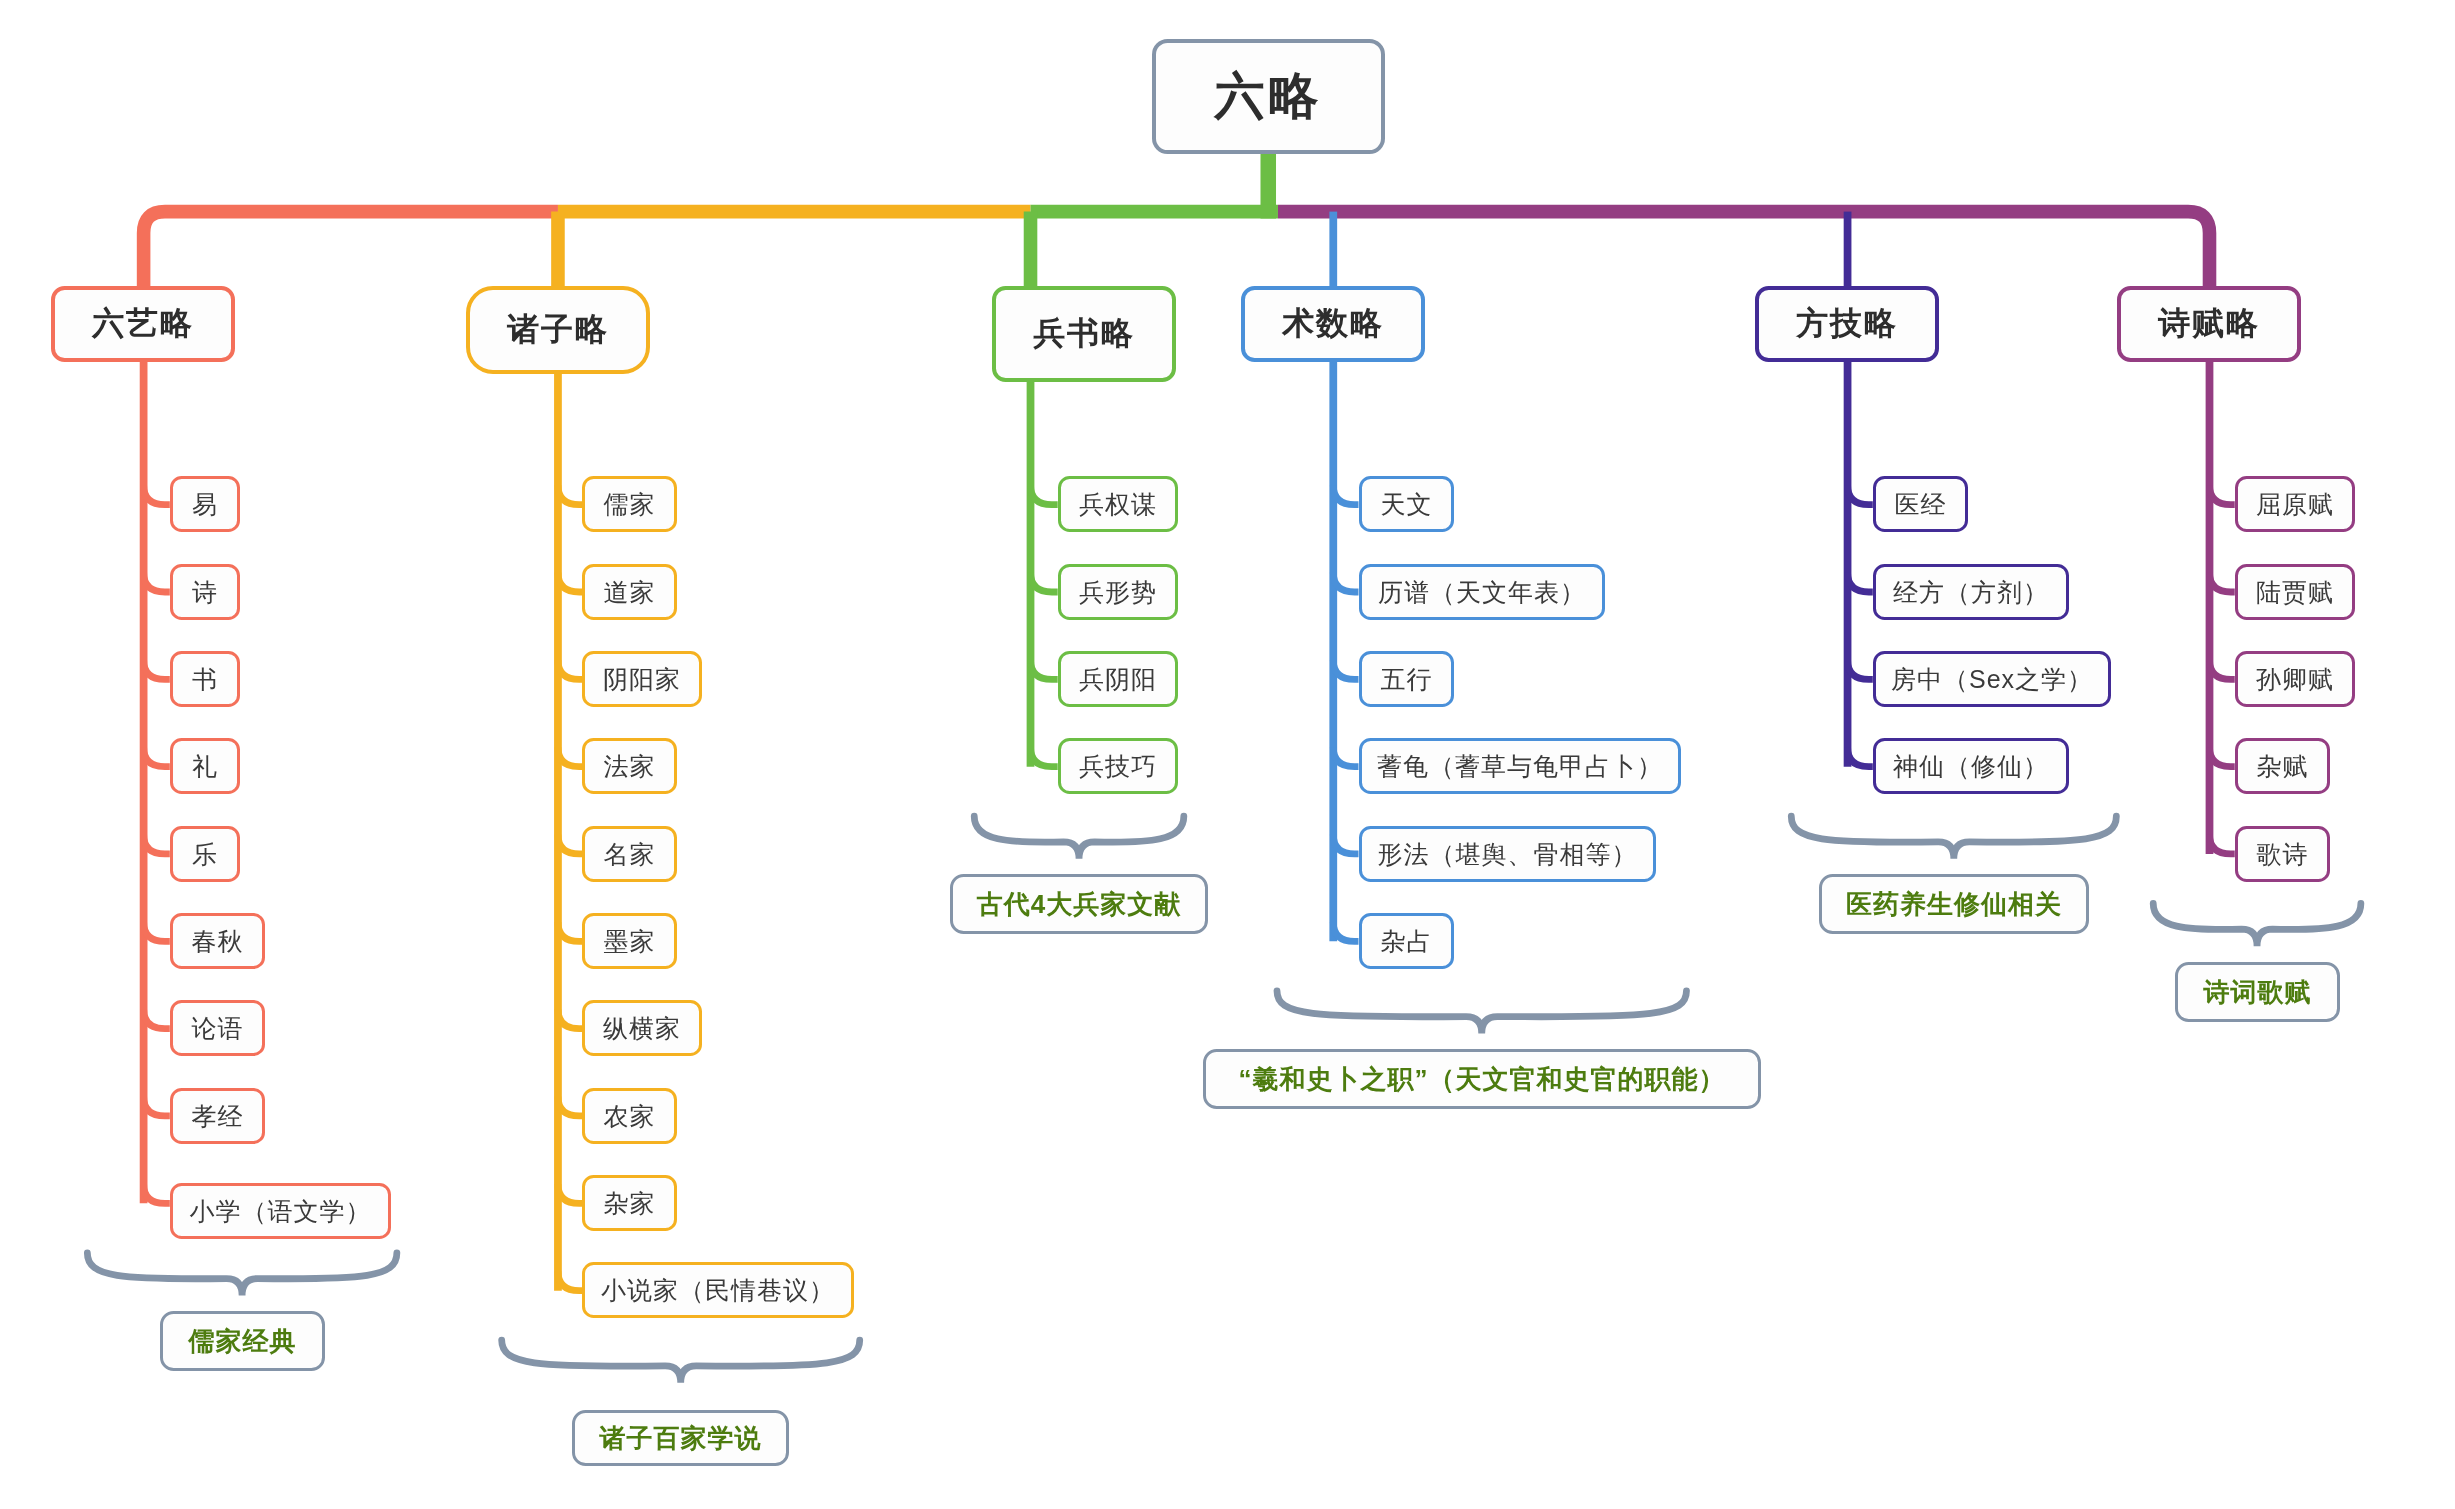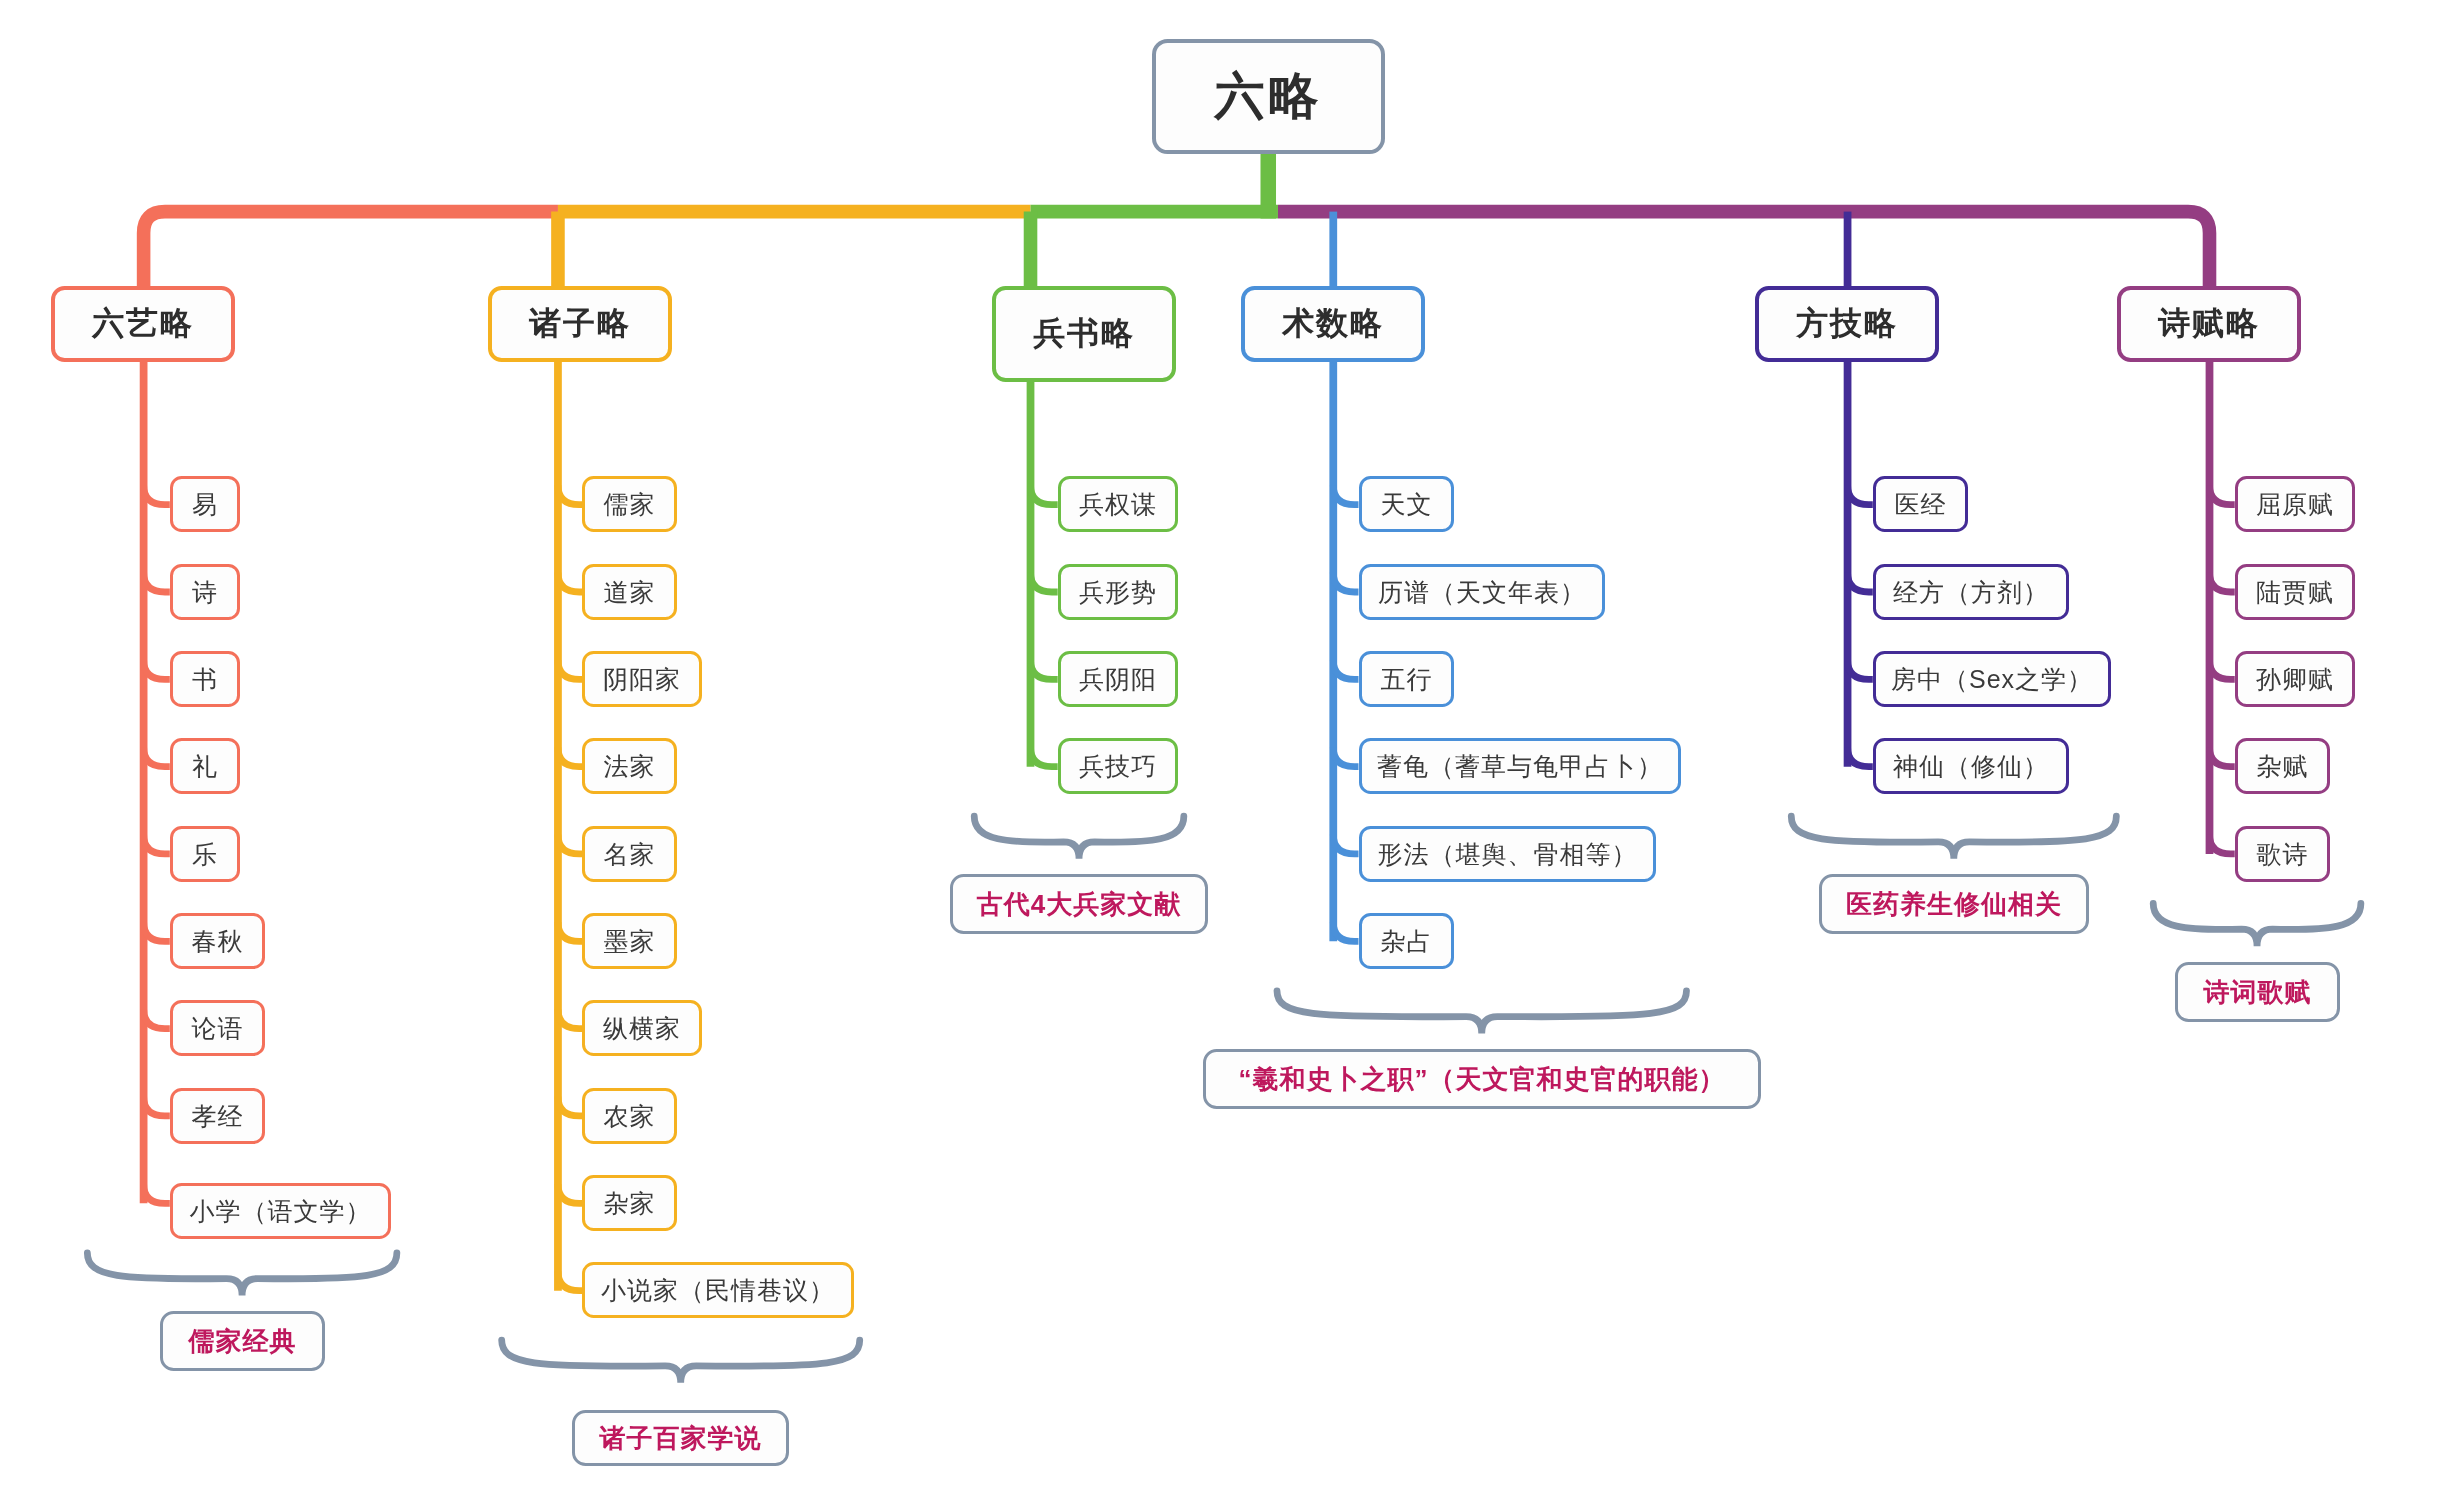--- a/index.html
+++ b/index.html
@@ -24,21 +24,21 @@
   .branch{
     border-width:4.9px;border-style:solid;border-radius:13.6px;
     font-size:32px;font-weight:bold;color:#2d2d2d;letter-spacing:1.9px;
   }
   .leaf{
     border-width:3.9px;border-style:solid;border-radius:11.6px;
     font-size:25px;color:#3a3a3a;letter-spacing:1px;font-weight:normal;
   }
   .summary{
     border:3.9px solid #8494a8;border-radius:13.6px;
-    font-size:26px;font-weight:bold;color:#be185d;letter-spacing:1px;
+    font-size:26px;font-weight:bold;color:#4d7c0f;letter-spacing:1px;
   }
 </style>
 </head>
 <body>
 
 <div id="canvas">
   <svg class="links" id="links" viewBox="0 0 2530 1556" width="2455" height="1510">
       <path d="M 1307 158 L 1307 225" stroke="#6CBE45" stroke-width="16" fill="none"></path>
       <path d="M 148 295 L 148 240 Q 148 218 170 218 L 575 218" stroke="#F4705A" stroke-width="14" fill="none" stroke-linecap="butt"></path>
       <path d="M 575 218 L 1062 218" stroke="#F5B120" stroke-width="14" fill="none" stroke-linecap="butt"></path>
@@ -129,21 +129,21 @@
       <div class="node leaf" style="left: 170px; top: 476px; width: 70px; height: 56px; border-color: rgb(244, 112, 90);">易</div>
       <div class="node leaf" style="left: 170px; top: 564px; width: 70px; height: 56px; border-color: rgb(244, 112, 90);">诗</div>
       <div class="node leaf" style="left: 170px; top: 651px; width: 70px; height: 56px; border-color: rgb(244, 112, 90);">书</div>
       <div class="node leaf" style="left: 170px; top: 738px; width: 70px; height: 56px; border-color: rgb(244, 112, 90);">礼</div>
       <div class="node leaf" style="left: 170px; top: 826px; width: 70px; height: 56px; border-color: rgb(244, 112, 90);">乐</div>
       <div class="node leaf" style="left: 170px; top: 913px; width: 95px; height: 56px; border-color: rgb(244, 112, 90);">春秋</div>
       <div class="node leaf" style="left: 170px; top: 1000px; width: 95px; height: 56px; border-color: rgb(244, 112, 90);">论语</div>
       <div class="node leaf" style="left: 170px; top: 1088px; width: 95px; height: 56px; border-color: rgb(244, 112, 90);">孝经</div>
       <div class="node leaf" style="left: 170px; top: 1175px; width: 221px; height: 56px; border-color: rgb(244, 112, 90); margin-top: 8px;">小学（语文学）</div>
       <div class="node summary" style="left: 160px; top: 1311px; width: 165px; height: 60px; border-color: rgb(132, 148, 168);">儒家经典</div>
-      <div class="node branch" style="left: 488px; top: 286px; width: 184px; height: 76px; border-color: rgb(245, 177, 32);">诸子略</div>
+      <div class="node branch" style="left: 466px; top: 286px; width: 184px; height: 88px; border-color: rgb(245, 177, 32); border-radius: 27px;">诸子略</div>
       <div class="node leaf" style="left: 582px; top: 476px; width: 95px; height: 56px; border-color: rgb(245, 177, 32);">儒家</div>
       <div class="node leaf" style="left: 582px; top: 564px; width: 95px; height: 56px; border-color: rgb(245, 177, 32);">道家</div>
       <div class="node leaf" style="left: 582px; top: 651px; width: 120px; height: 56px; border-color: rgb(245, 177, 32);">阴阳家</div>
       <div class="node leaf" style="left: 582px; top: 738px; width: 95px; height: 56px; border-color: rgb(245, 177, 32);">法家</div>
       <div class="node leaf" style="left: 582px; top: 826px; width: 95px; height: 56px; border-color: rgb(245, 177, 32);">名家</div>
       <div class="node leaf" style="left: 582px; top: 913px; width: 95px; height: 56px; border-color: rgb(245, 177, 32);">墨家</div>
       <div class="node leaf" style="left: 582px; top: 1000px; width: 120px; height: 56px; border-color: rgb(245, 177, 32);">纵横家</div>
       <div class="node leaf" style="left: 582px; top: 1088px; width: 95px; height: 56px; border-color: rgb(245, 177, 32);">农家</div>
       <div class="node leaf" style="left: 582px; top: 1175px; width: 95px; height: 56px; border-color: rgb(245, 177, 32);">杂家</div>
       <div class="node leaf" style="left: 582px; top: 1262px; width: 272px; height: 56px; border-color: rgb(245, 177, 32);">小说家（民情巷议）</div>

